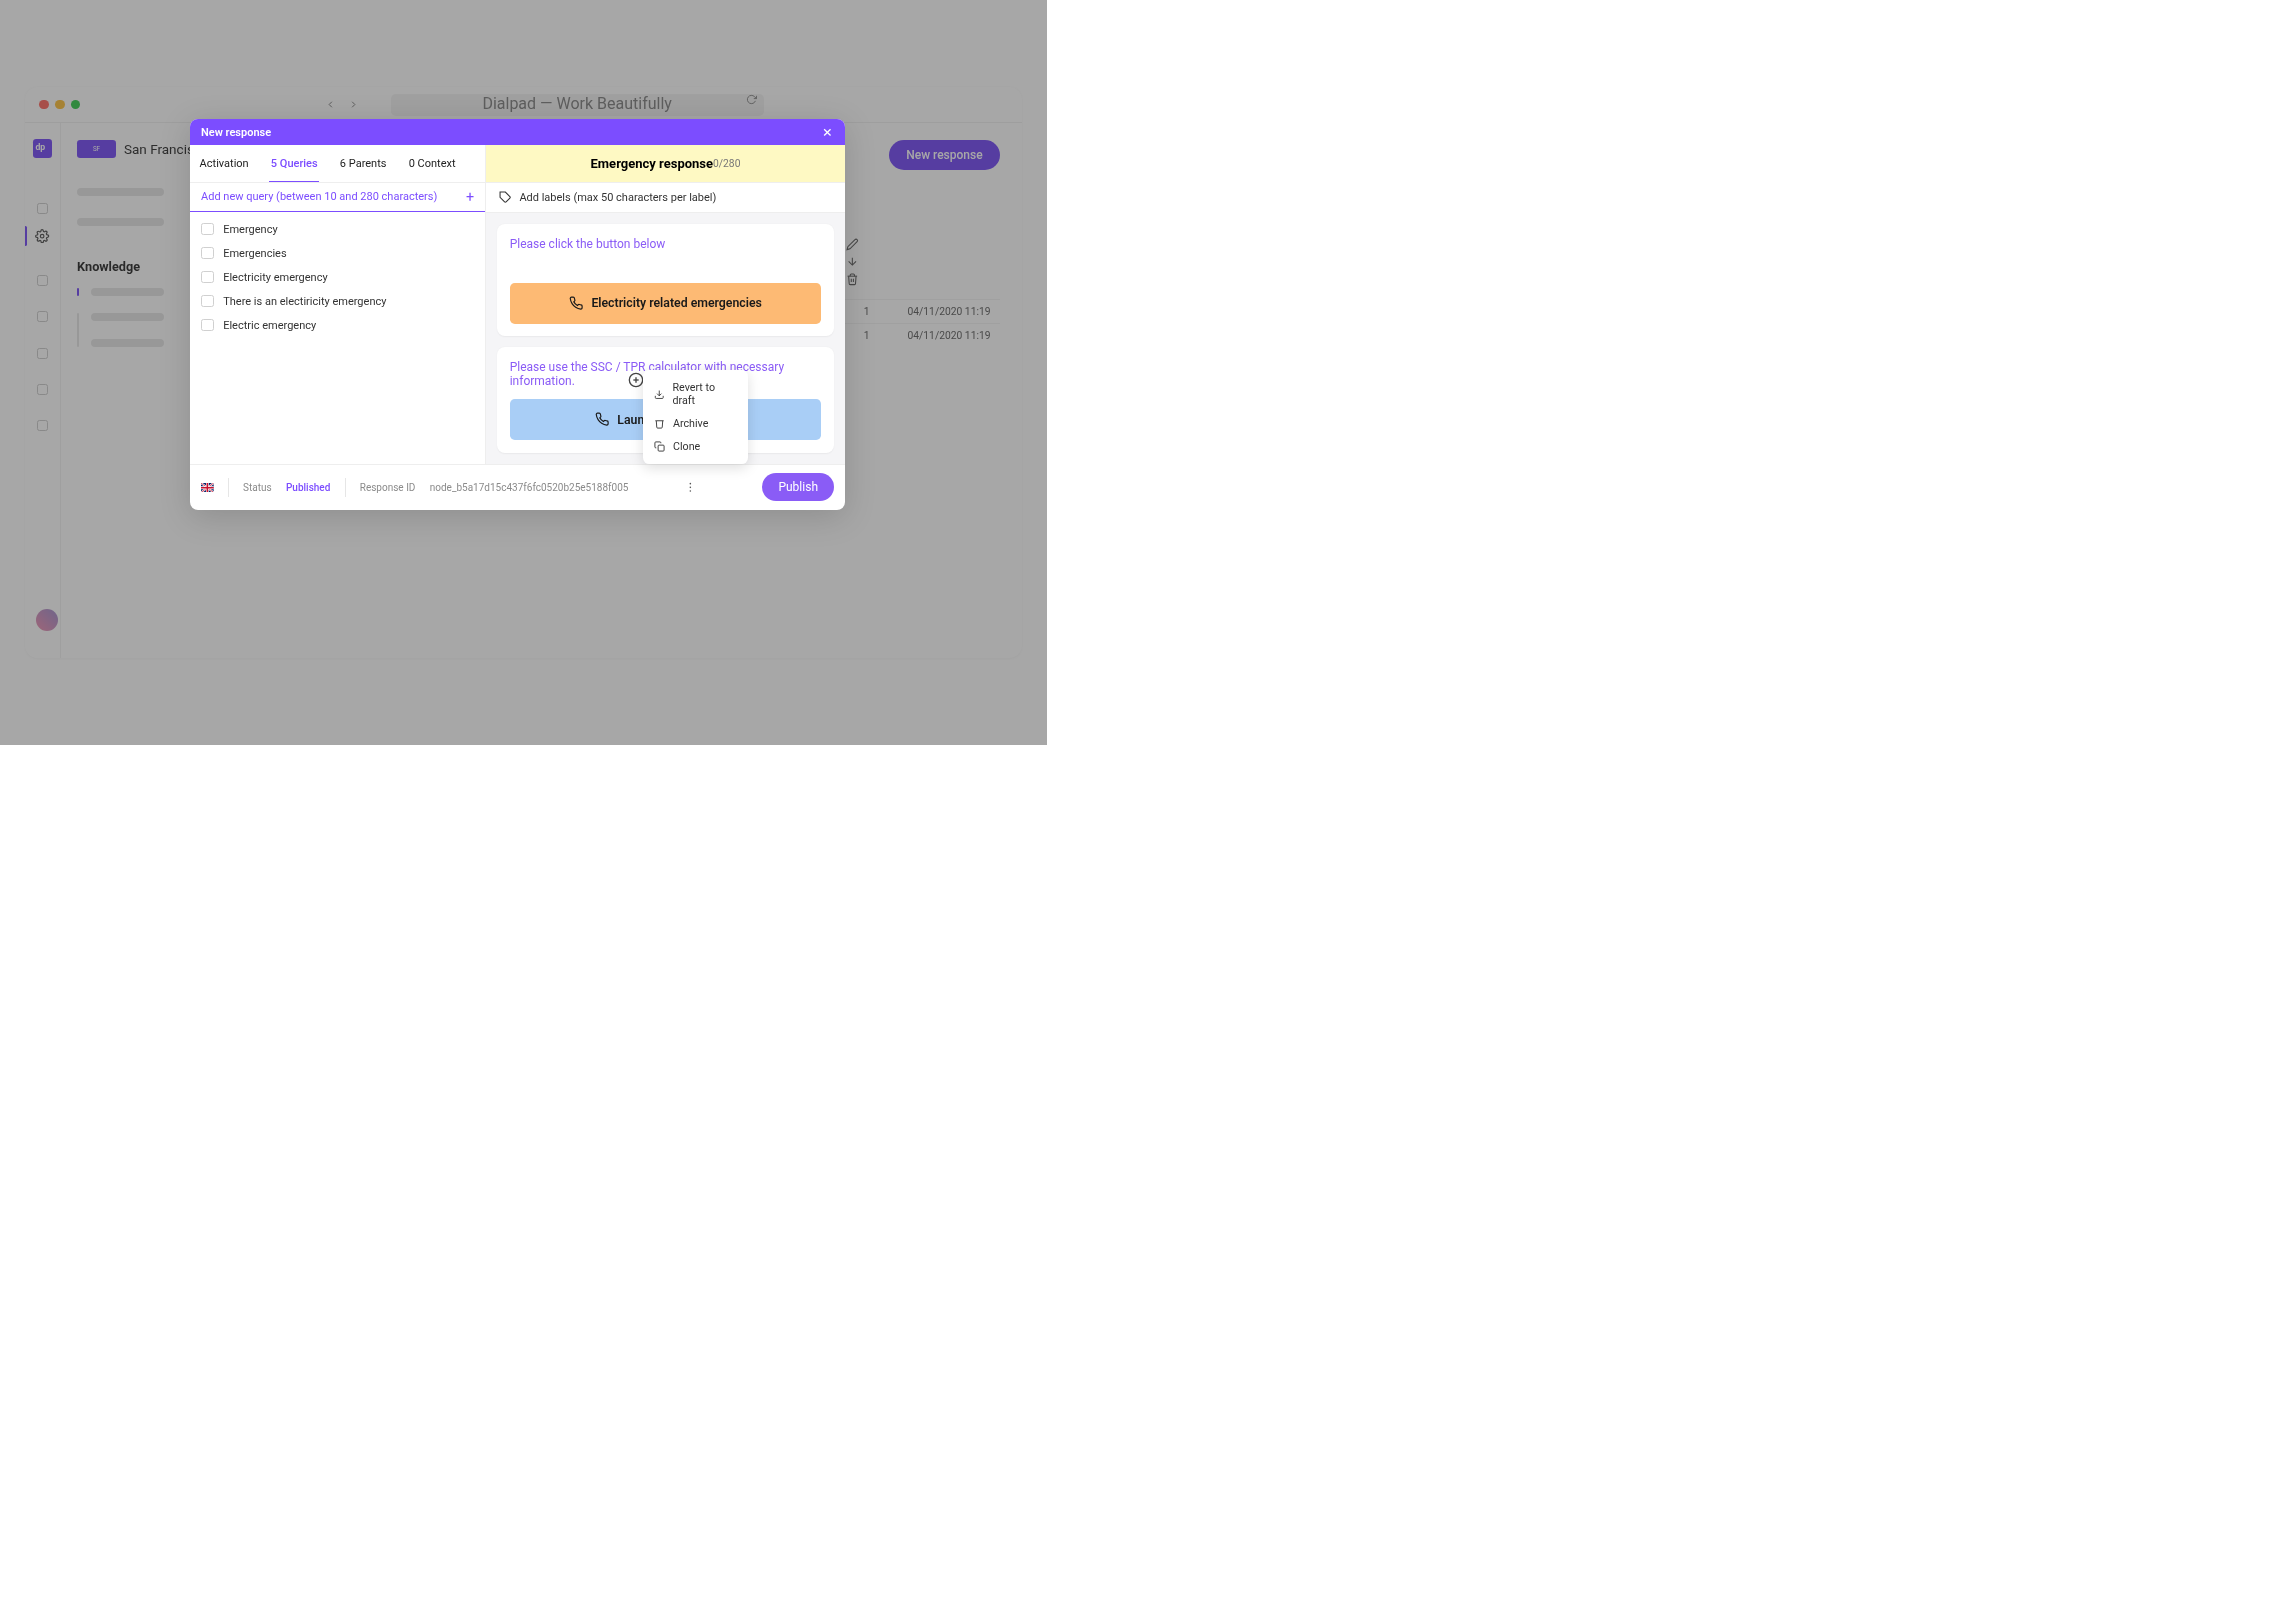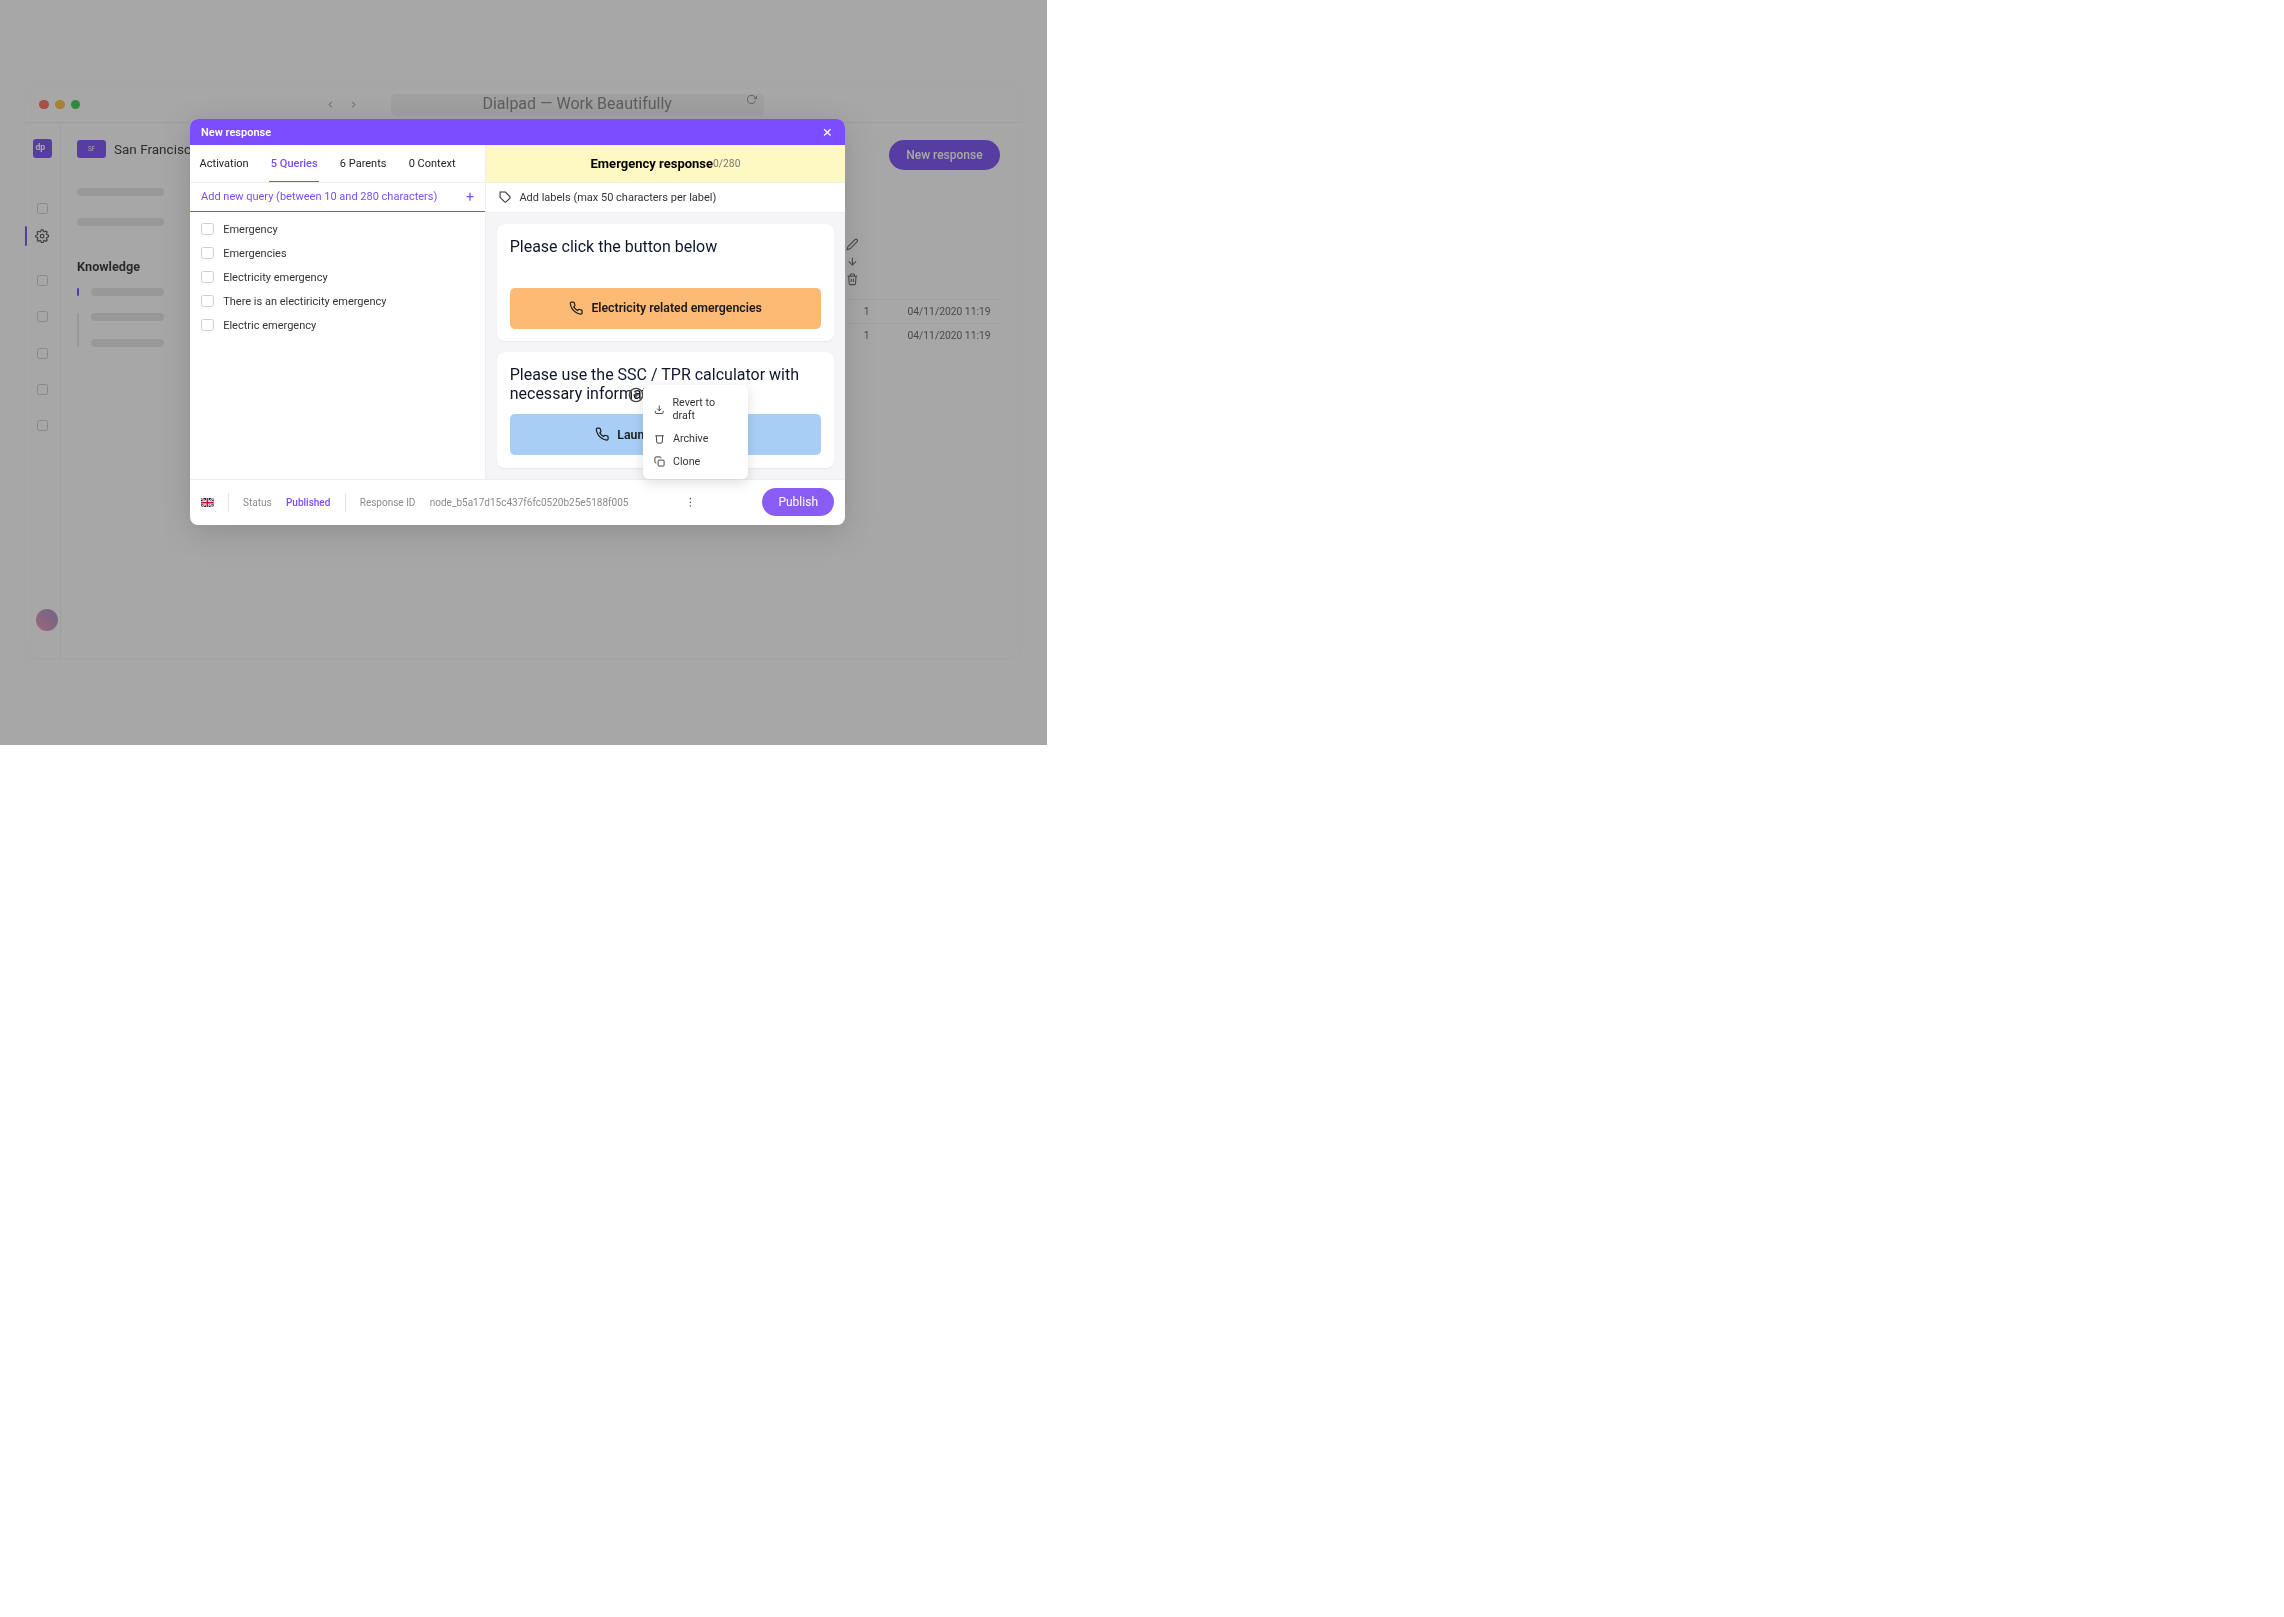--- a/index.html
+++ b/index.html
@@ -22,21 +22,21 @@
 .lsidebar .logo { width: 19px; height: 19px; background: #6C3EF5; border-radius: 3.2px; margin-bottom: 22px; position: relative; }
 .lsidebar .logo:after { content:'dp'; color:#fff; font-weight:700; font-size:8.7px; position:absolute; top:3.2px; left:2.4px; }
 .navbox { width: 11px; height: 11px; border: 1.2px solid #c8c8c8; border-radius: 2.4px; margin-top: 17.4px; }
 .navslot { height: 33px; display:flex; align-items:center; justify-content:center; width:100%; position:relative;}
 .navslot.selected:before { content:''; position:absolute; left:0; top:6.3px; bottom:6.3px; width:2.4px; background:#6C3EF5; border-radius:0 1.6px 1.6px 0;}
 .navslot svg { width:14.3px; height:14.3px; }
 .avatar-circ { width:22px; height:22px; border-radius:50%; background: linear-gradient(45deg,#e8a,#98c); margin-top:auto; margin-bottom: 14.3px; }
 .avatar-dock-area{ position:absolute; bottom: 12.7px; left: 11px;}
 
 .col2 { width: 186px; padding: 17.4px 16px; }
-.sf-badge { display:inline-flex; width:29px; height:17.4px; background:#6C3EF5; border-radius:3.2px; align-items:center; justify-content:center; color:#fff; font-size:6.3px; font-weight:400; margin-right: 8px;}
+.sf-badge { display:inline-flex; width:39px; height:17.4px; background:#6C3EF5; border-radius:3.2px; align-items:center; justify-content:center; color:#fff; font-size:6.3px; font-weight:400; margin-right: 8px;}
 .location-row { display:flex; align-items:center; font-size:13.5px; color:#222; margin-bottom: 30px;}
 .ghost-line { height: 8px; background:#e4e4e4; border-radius:4px; margin-bottom: 22px; width: 87px; }
 .section-title { font-size:12.7px; font-weight:700; color:#1a1a1a; margin-top: 33px; margin-bottom: 14.3px; }
 .list-ghost { position:relative; padding-left: 14.3px;}
 .list-ghost:before { content:''; position:absolute; left:0; top:0; bottom:0; width:2.4px; background:#e4e4e4; border-radius:1.6px;}
 .list-ghost.active:before { background:#6C3EF5; }
 .list-ghost .ghost-line { margin-bottom: 17.4px; width: 73px; }
 
 .main-area { flex:1; padding: 17.4px 22px; position:relative; }
 .new-resp-btn { position:absolute; top:17.4px; right:22px; padding: 8px 17.4px; background:#6C3EF5; color:#fff; border-radius: 16px; font-size:12px; font-weight:500; display:flex; align-items:center;}
@@ -68,21 +68,21 @@
 .query-input-row .plus { margin-left:auto; font-size:14.3px; }
 
 .label-row { background:#fff; display:flex; align-items:center; padding: 8px 12.7px; font-size:11px; color:#333; border-bottom:0.8px solid #eee; gap:8px;}
 
 .query-list { padding: 11px; display:flex; flex-direction:column; gap: 11px; }
 .query-item { display:flex; align-items:center; gap: 9.5px; font-size:11px; color:#333; }
 .checkbox { width:12.7px; height:12.7px; border:1.2px solid #d0d0d0; border-radius:2.4px; }
 
 .cards-area { padding: 11px; display:flex; flex-direction:column; gap: 11px; flex:1; position:relative; }
 .card { background:#fff; border-radius:8px; padding: 12.7px; box-shadow: 0 0.8px 1.6px rgba(0,0,0,0.05); }
-.card-text { font-size:16px; color:#0f172a; margin-bottom: 11px; }
+.card-text { font-size:12px; color:#8b5cf6; margin-bottom: 11px; }
 .action-btn { height:41px; border-radius:4.8px; display:flex; align-items:center; justify-content:center; gap:8px; font-size:12.3px; font-weight:600; color:#1a1a1a; }
 .action-btn.green { background:#fdba74;margin-top:32px; }
 .action-btn.blue { background:#a9cef6; }
 
 .side-actions { position:absolute; right:-13.5px; top: 25px; display:flex; flex-direction:column; gap: 4.8px; }
 .side-actions .ic { width:12.7px; height:12.7px; color:#444; }
 
 .add-circle { position:absolute; left: 141px; bottom: 75px; width:17.4px; height:17.4px; display:flex; align-items:center; justify-content:center; }
 
 .context-menu { position:absolute; left: 157px; bottom: 0; background:#fff; border-radius:6.3px; box-shadow: 0 3.2px 12.7px rgba(0,0,0,0.13); padding: 6.3px 0; width:105px; font-size:10.7px; }

